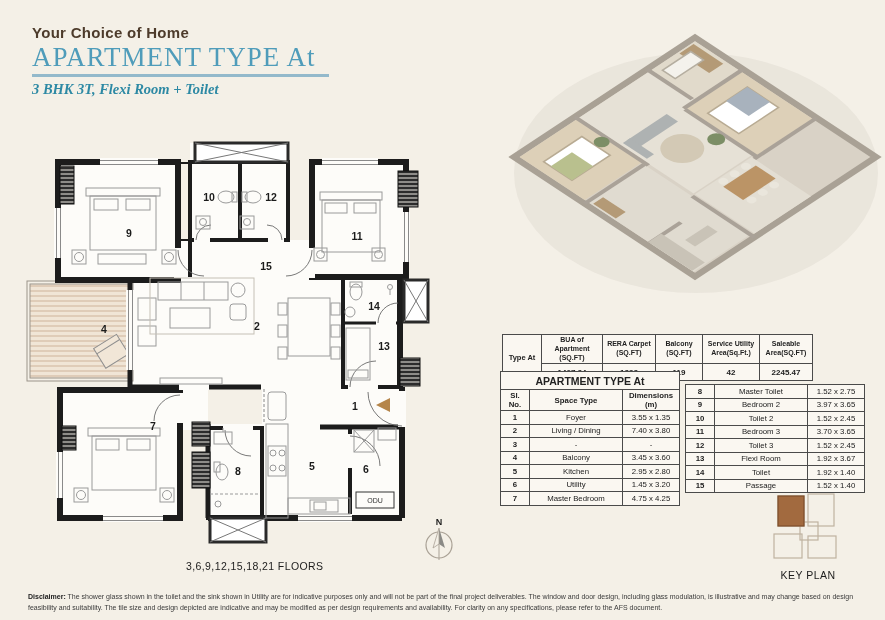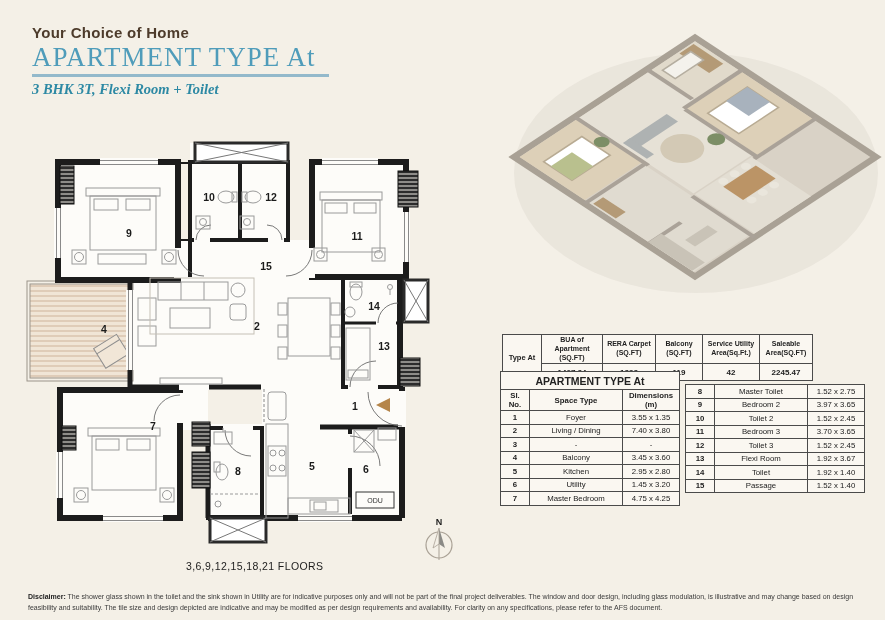--- a/index.html
+++ b/index.html
@@ -474,18 +474,31 @@
             <td class="bold">15</td>
             <td>Passage</td>
             <td>1.52 x 1.40</td>
           </tr>
     </tbody>
       </table>
   </div>
 
   <div class="floors">3,6,9,12,15,18,21 FLOORS</div>
 
+  <div class="keyplan-wrap">
+    <svg width="112" height="72" viewBox="0 0 112 72">
+      <g fill="none" stroke="#beb2a0" stroke-width="1.2">
+        <rect x="56" y="4" width="26" height="32"></rect>
+        <rect x="48" y="32" width="18" height="18"></rect>
+        <rect x="22" y="44" width="28" height="24"></rect>
+        <rect x="56" y="46" width="28" height="22"></rect>
+        <rect x="26" y="6" width="26" height="30"></rect>
+      </g>
+      <rect x="26" y="6" width="26" height="30" fill="#a26a3f" stroke="#7d4e2a" stroke-width="1.2"></rect>
+    </svg>
+    <div class="keyplan-label">KEY PLAN</div>
+  </div>
 
   <div class="disclaimer">
     <b>Disclaimer:</b><span> The shower glass shown in the toilet and the sink shown in Utility are for indicative purposes only and will not be part of the final project deliverables. The window and door design, including glass modulation, is illustrative and may change based on design feasibility and suitability. The tile size and design depicted are indicative and may be modified as per design requirements and availability. For clarity on any specifications, please refer to the AFS document.</span>
   </div>
 
 </div>
 
 </body></html>

